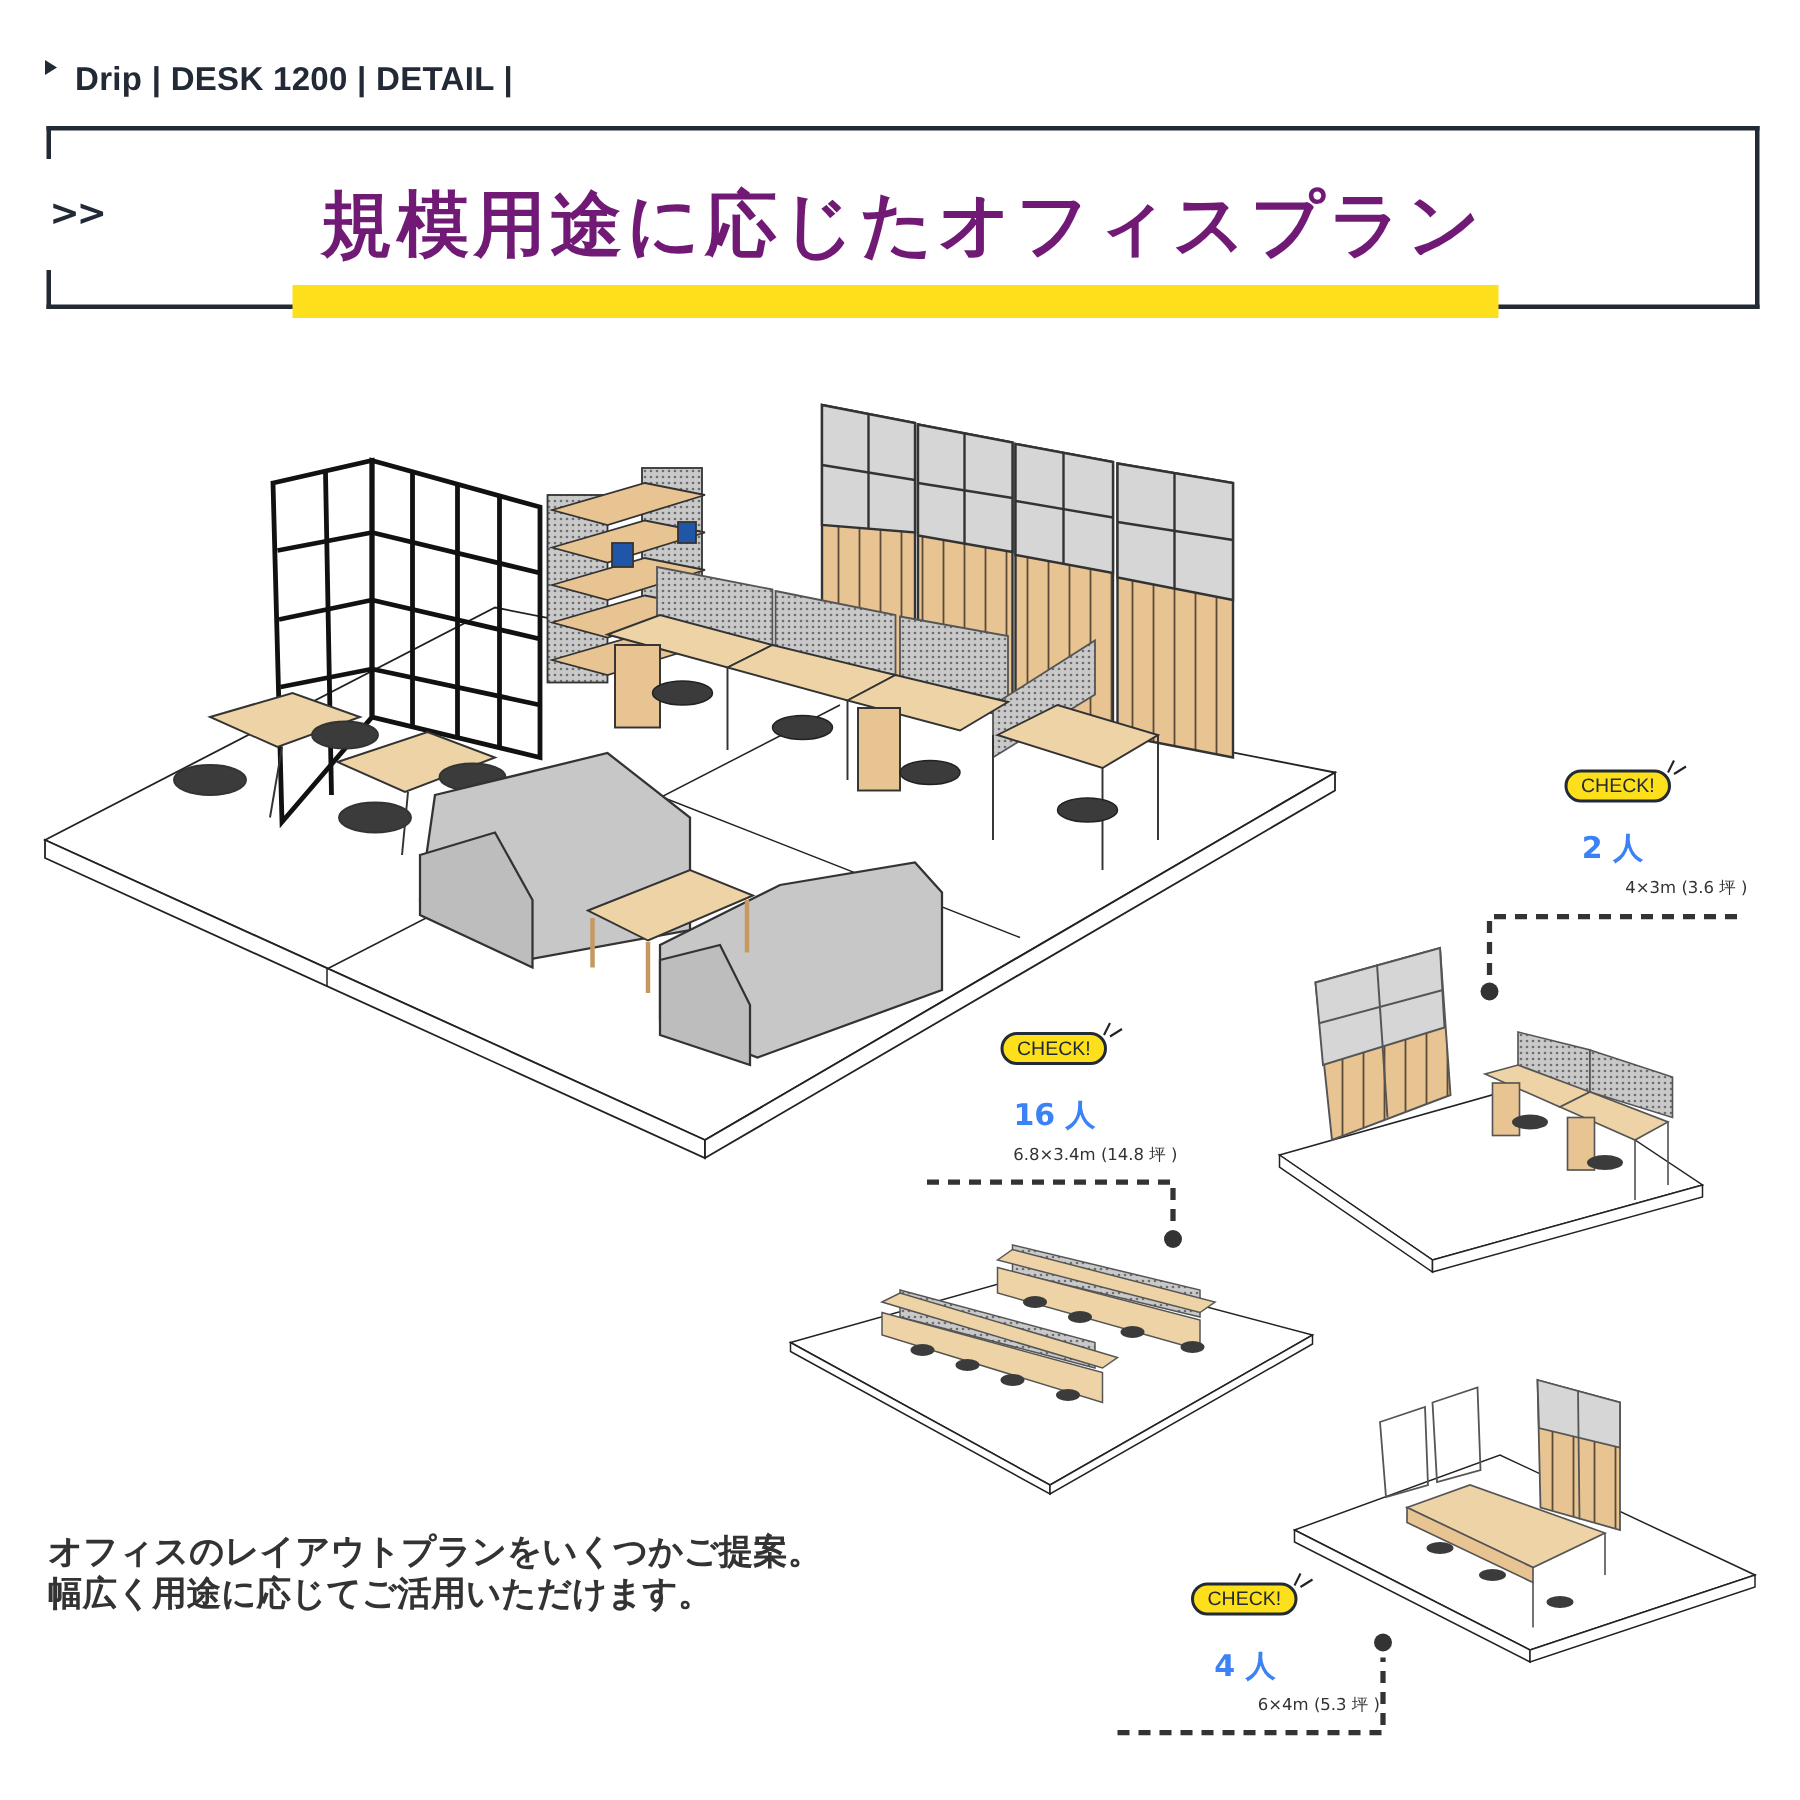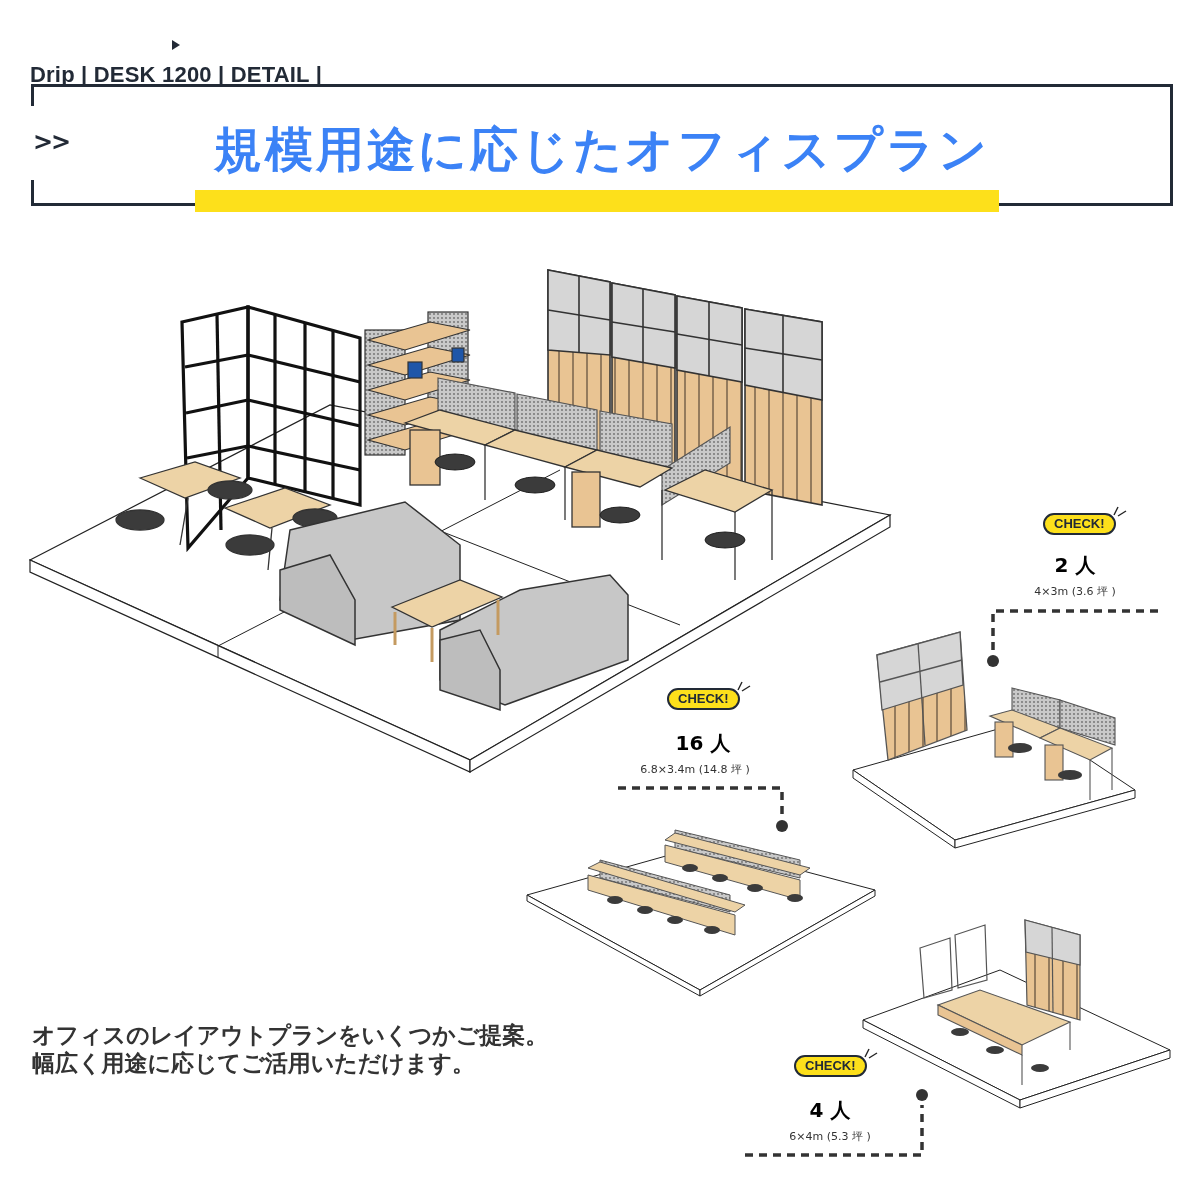--- a/index.html
+++ b/index.html
@@ -1,38 +1,38 @@
 <!DOCTYPE html>
 <html><head>
 <meta charset="utf-8">
 <style>
   * { box-sizing: border-box; margin: 0; padding: 0; }
   html, body { width: 1200px; height: 1200px; background: #ffffff; overflow: hidden; }
   body { position: relative; font-family: "DejaVu Sans", "Liberation Sans", sans-serif; color: #222a36; }
 
-  .breadcrumb { position: absolute; left: 30px; top: 40px; height: 32px; display: flex; align-items: center; gap: 12px; flex-direction: column; }
+  .breadcrumb { position: absolute; left: 30px; top: 40px; height: 32px; display: flex; align-items: flex-start; gap: 12px; }
   .breadcrumb .tri { width: 0; height: 0; border-top: 5px solid transparent; border-bottom: 5px solid transparent; border-left: 8px solid #222a36; }
   .breadcrumb .txt { font-family: "Liberation Sans", sans-serif; font-weight: bold; font-size: 22px; color: #222a36; letter-spacing: 0.2px; }
 
   .title-box { position: absolute; left: 31px; top: 84px; width: 1142px; height: 122px; }
   .title-box .top { position: absolute; left: 0; top: 0; width: 100%; height: 3px; background: #222a36; }
   .title-box .right { position: absolute; right: 0; top: 0; width: 3px; height: 100%; background: #222a36; }
   .title-box .bottom { position: absolute; left: 0; bottom: 0; width: 100%; height: 3px; background: #222a36; }
   .title-box .left-top { position: absolute; left: 0; top: 0; width: 3px; height: 22px; background: #222a36; }
   .title-box .left-bot { position: absolute; left: 0; bottom: 0; width: 3px; height: 26px; background: #222a36; }
   .title-box .chev { position: absolute; left: 2px; top: 44px; font-size: 24px; font-weight: bold; color: #222a36; letter-spacing: -2px; }
   .title-box .yellow { position: absolute; left: 164px; top: 106px; width: 804px; height: 22px; background: #fde01b; }
-  .title-box .title { position: absolute; left: 0; right: 0; top: 34px; text-align: center; font-size: 48px; font-weight: bold; color: #3b82f6; letter-spacing: 3px; z-index: 2; }
+  .title-box .title { position: absolute; left: 0; right: 0; top: 34px; text-align: center; font-size: 48px; font-weight: bold; color: #701a75; letter-spacing: 3px; z-index: 2; }
 
   svg.scene { position: absolute; left: 0; top: 0; }
 
-  .check { position: absolute; height: 22px; padding: 0 9px; border-radius: 12px; background: #fde01b; border: 2px solid #222a36; font-family: "Liberation Sans", sans-serif; font-weight: bold; font-size: 13px; line-height: 18px; color: #222a36; }
+  .check { position: absolute; height: 22px; padding: 0 9px; border-radius: 12px; background: #fde01b; border: 2px solid #222a36; font-family: "Liberation Sans", sans-serif; font-weight: normal; font-size: 13px; line-height: 18px; color: #222a36; }
   .check .rays { position: absolute; right: -14px; top: -12px; width: 16px; height: 14px; }
-  .people { position: absolute; font-size: 20px; font-weight: bold; color: #000000; text-align: center; width: 140px; }
-  .size { position: absolute; font-size: 11px; color: #333; text-align: center; width: 180px; }
+  .people { position: absolute; font-size: 20px; font-weight: bold; color: #3b82f6; text-align: center; width: 140px; }
+  .size { position: absolute; font-size: 11px; color: #333; text-align: right; width: 180px; }
 
   .desc { position: absolute; left: 32px; top: 1022px; font-size: 23px; font-weight: bold; line-height: 27.5px; color: #333; }
   .desc div { white-space: nowrap; }
 </style>
 </head>
 <body>
 
 <div class="breadcrumb">
   <span class="tri"></span>
   <span class="txt">Drip | DESK 1200 | DETAIL |</span>

